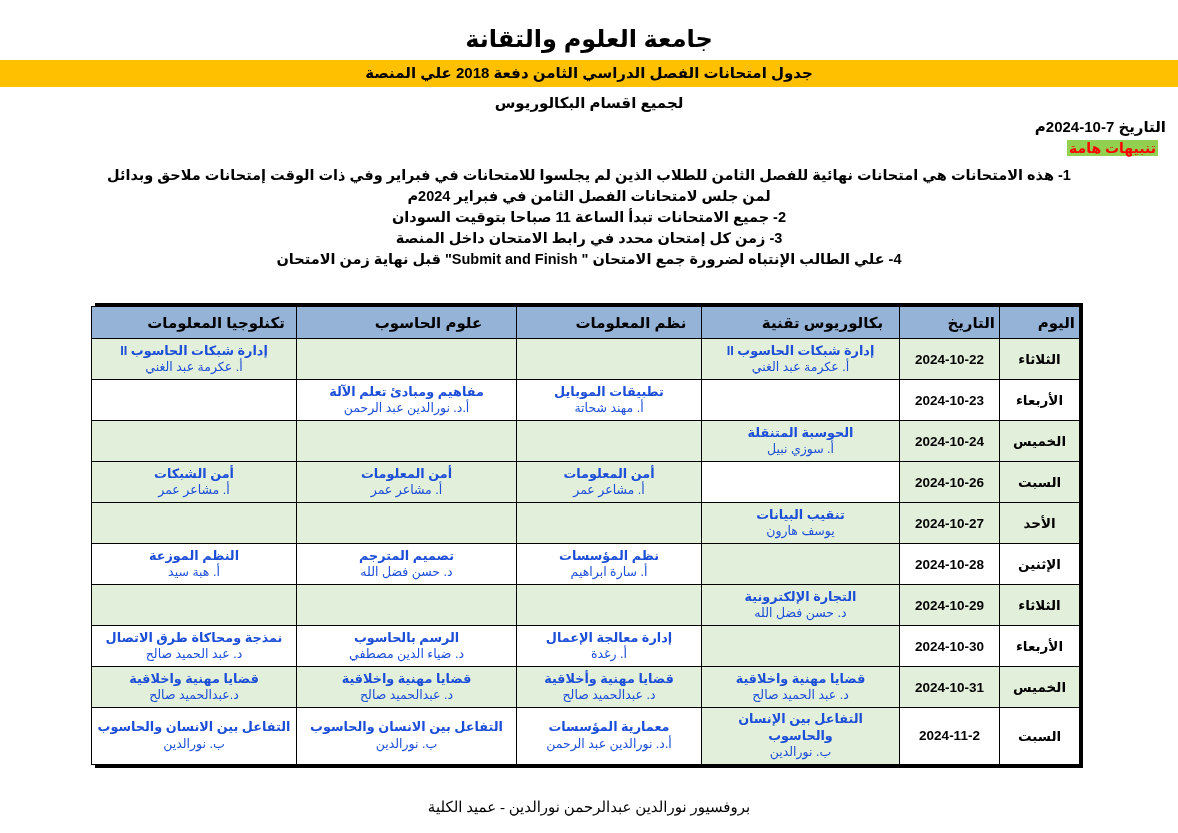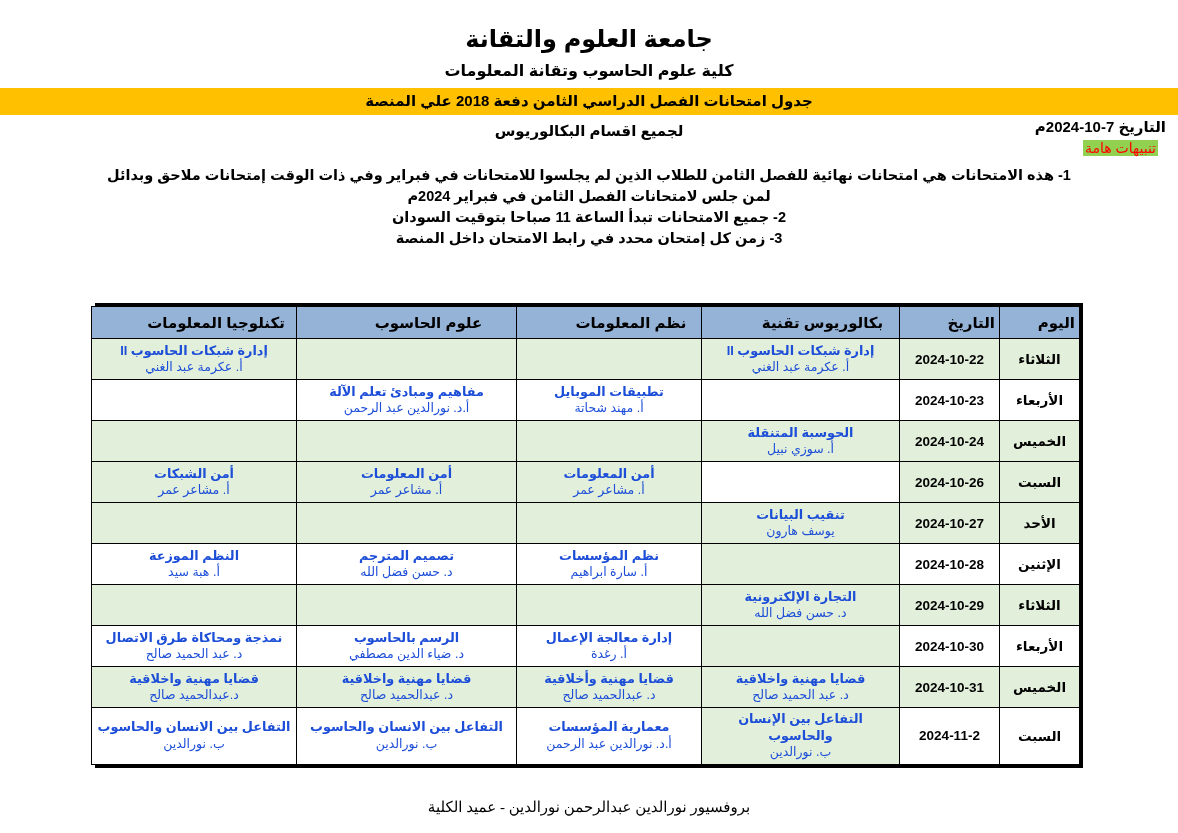--- a/index.html
+++ b/index.html
@@ -56,21 +56,21 @@
     right: 12px;
     font-size: 15px;
     font-weight: bold;
     direction: rtl;
   }
   .notices-title {
     position: absolute;
     top: 140px;
     right: 20px;
     font-size: 14px;
-    font-weight: normal;
+    font-weight: bold;
     color: #FF0000;
     background: #92D050;
     padding: 0 2px;
   }
   .notices {
     margin: 0;
     padding: 0;
     list-style: none;
     position: absolute;
     top: 165px;
@@ -161,33 +161,33 @@
     text-align: center;
     font-size: 15px;
     font-family: "Liberation Serif", "DejaVu Serif", serif;
   }
 </style>
 </head>
 <body>
 
 <div class="doc-header">
   <div class="univ-title">جامعة العلوم والتقانة</div>
-  <div class="college-title">كلية علوم الحاسوب وتقانة المعلومات</div>
   <div class="yellow-banner">جدول امتحانات الفصل الدراسي الثامن دفعة 2018 علي المنصة</div>
   <div class="for-all">لجميع اقسام البكالوريوس</div>
 </div>
 
 <div class="date-line">التاريخ 7-10-2024م</div>
 <div class="notices-title">تنبيهات هامة</div>
 
 <ul class="notices" id="notices-list">
     <li><span class="notice-num">1-</span><span>هذه الامتحانات هي امتحانات نهائية للفصل الثامن للطلاب الذين لم يجلسوا للامتحانات في فبراير وفي ذات الوقت إمتحانات ملاحق وبدائل</span></li>
     <li><span>لمن جلس لامتحانات الفصل الثامن في فبراير 2024م</span></li>
     <li><span class="notice-num">2-</span><span>جميع الامتحانات تبدأ الساعة 11 صباحا بتوقيت السودان</span></li>
     <li><span class="notice-num">3-</span><span>زمن كل إمتحان محدد في رابط الامتحان داخل المنصة</span></li>
+    <li><span class="notice-num">4-</span><span>علي الطالب الإنتباه لضرورة جمع الامتحان " Submit and Finish" قبل نهاية زمن الامتحان</span></li>
   </ul>
 
 <div class="table-wrap">
   <table class="schedule">
     <colgroup>
       <col class="col-day">
         <col class="col-date">
         <col class="col-tech">
       <col class="col-is">
         <col class="col-cs">

